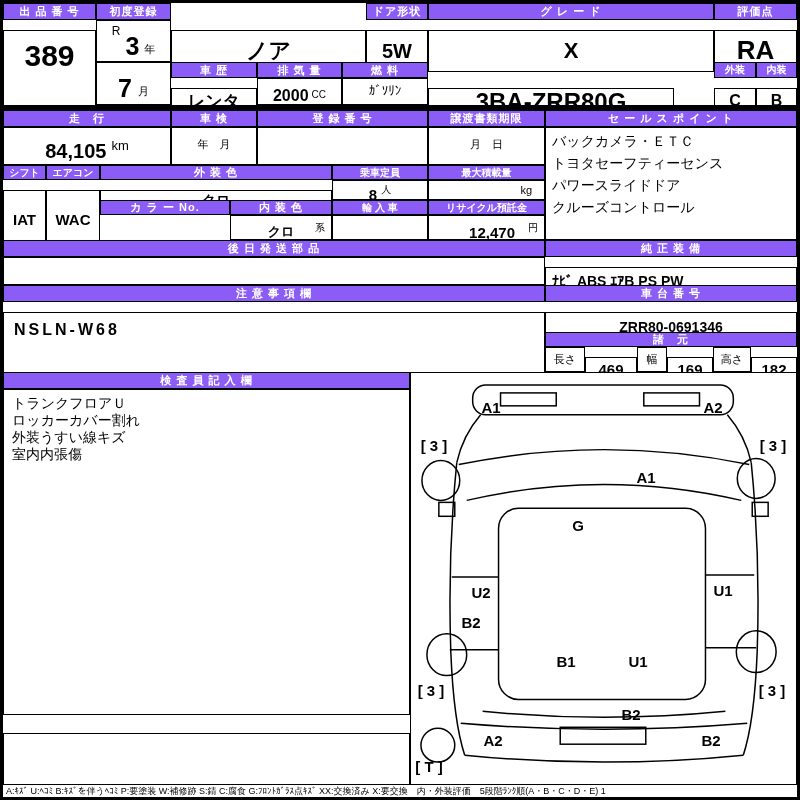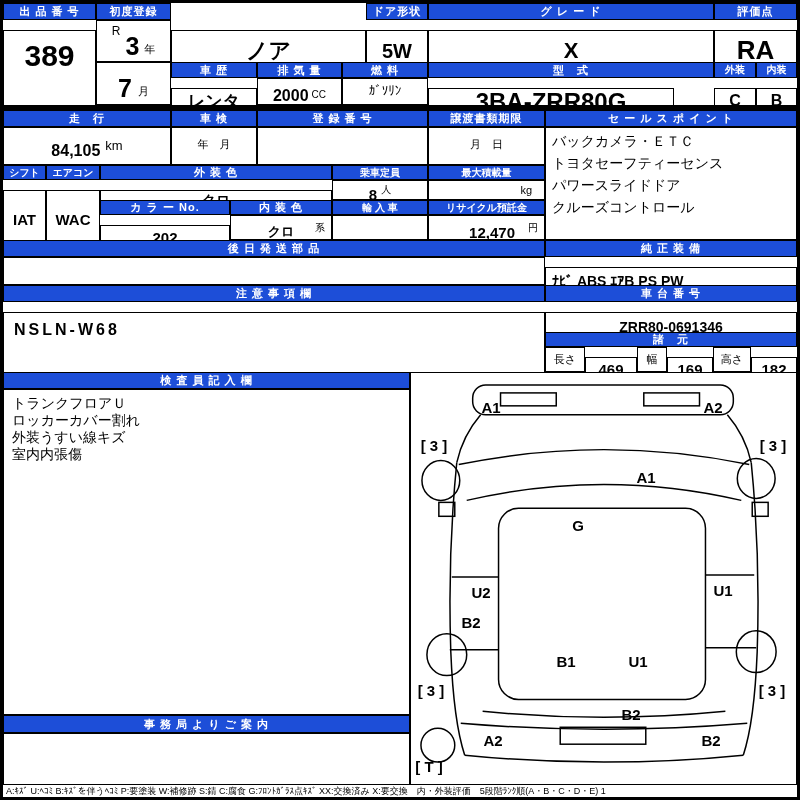--- a/index.html
+++ b/index.html
@@ -1,20 +1,20 @@
 <!DOCTYPE html>
 <html><head>
 <meta charset="utf-8">
 <style>
   html,body{margin:0;padding:0;width:800px;height:800px;background:#fff;
     font-family:"Liberation Sans","DejaVu Sans",sans-serif;color:#000;}
   #sheet{position:relative;width:800px;height:800px;background:#fff;overflow:hidden;}
   .c{position:absolute;box-sizing:border-box;border:1px solid #000;background:#fff;
      display:flex;align-items:center;justify-content:center;overflow:hidden;line-height:1.15;}
-  .h{background:#1d4ed8;color:#fff;font-size:11px;font-weight:bold;letter-spacing:1px;}
+  .h{background:#8b5cf6;color:#fff;font-size:11px;font-weight:bold;letter-spacing:1px;}
   .h10{font-size:10px;letter-spacing:0;}
   .b{font-weight:bold;margin-top:10px;}
   .list{flex-direction:column;align-items:flex-start;justify-content:flex-start;text-align:left;}
   .overlay{position:absolute;left:0;top:0;right:0;bottom:0;}
   .marker{position:absolute;transform:translate(-50%,-50%);font-weight:bold;font-size:15px;white-space:nowrap;}
   #frame{position:absolute;left:0;top:0;width:800px;height:800px;border:3px solid #000;
      box-sizing:border-box;pointer-events:none;}
   #legend{position:absolute;left:6px;top:785px;width:788px;height:11px;font-size:9px;
      white-space:nowrap;overflow:hidden;}
   svg{position:absolute;left:0;top:0;width:100%;height:100%;}
@@ -52,33 +52,32 @@
 
   <div class="c h" style="left:257px;top:62px;width:85px;height:16px">排 気 量</div>
   <div class="c" style="left:257px;top:78px;width:85px;height:27px;gap:3px">
     <span class="b" style="font-size:16px">2000</span>
     <span style="font-size:10px;align-self:flex-end;padding-bottom:4px">CC</span>
   </div>
 
   <div class="c h" style="left:342px;top:62px;width:86px;height:16px">燃 料</div>
   <div class="c" style="left:342px;top:78px;width:86px;height:27px;font-size:13px">ｶﾞｿﾘﾝ</div>
 
-  <div class="c h" style="left:428px;top:62px;width:286px;height:16px">型　式</div>
   <div class="c b" style="left:428px;top:78px;width:246px;height:27px;font-size:24px">3BA-ZRR80G</div>
 
   <div class="c h h10" style="left:714px;top:62px;width:42px;height:16px">外装</div>
   <div class="c h h10" style="left:756px;top:62px;width:41px;height:16px">内装</div>
   <div class="c b" style="left:714px;top:78px;width:42px;height:27px;font-size:16px">C</div>
   <div class="c b" style="left:756px;top:78px;width:41px;height:27px;font-size:16px">B</div>
 
   <div style="position:absolute;left:3px;top:105px;width:794px;height:5px;background:#000"></div>
 
   <div class="c h" style="left:3px;top:110px;width:168px;height:17px">走　行</div>
   <div class="c" style="left:3px;top:127px;width:168px;height:38px;gap:5px">
-    <span class="b" style="font-size:16px">84,105</span>
+    <span class="b" style="font-size:20px">84,105</span>
     <span style="font-size:13px">km</span>
   </div>
 
   <div class="c h" style="left:171px;top:110px;width:86px;height:17px">車 検</div>
   <div class="c" style="left:171px;top:127px;width:86px;height:38px;font-size:11px;align-items:flex-start;padding-top:10px">年　月</div>
 
   <div class="c h" style="left:257px;top:110px;width:171px;height:17px">登 録 番 号</div>
   <div class="c" style="left:257px;top:127px;width:171px;height:38px"></div>
 
   <div class="c h" style="left:428px;top:110px;width:117px;height:17px">譲渡書類期限</div>
@@ -103,21 +102,20 @@
   <div class="c h h10" style="left:332px;top:165px;width:96px;height:15px">乗車定員</div>
   <div class="c" style="left:332px;top:180px;width:96px;height:20px;gap:4px">
     <span class="b" style="font-size:15px">8</span>
     <span style="font-size:10px">人</span>
   </div>
 
   <div class="c h h10" style="left:428px;top:165px;width:117px;height:15px">最大積載量</div>
   <div class="c" style="left:428px;top:180px;width:117px;height:20px;justify-content:flex-end;padding-right:12px;font-size:11px">kg</div>
 
   <div class="c h" style="left:100px;top:200px;width:130px;height:15px">カ ラ ー No.</div>
-  <div class="c b" style="left:100px;top:215px;width:130px;height:25px;font-size:15px">202</div>
 
   <div class="c h" style="left:230px;top:200px;width:102px;height:15px">内 装 色</div>
   <div class="c" style="left:230px;top:215px;width:102px;height:25px">
     <span class="b" style="font-size:13px">クロ</span>
     <span style="position:absolute;right:6px;font-size:10px">系</span>
   </div>
 
   <div class="c h h10" style="left:332px;top:200px;width:96px;height:15px">輸 入 車</div>
   <div class="c" style="left:332px;top:215px;width:96px;height:25px"></div>
 
@@ -147,21 +145,20 @@
   <div class="c" style="left:713px;top:347px;width:38px;height:25px;font-size:11px">高さ</div>
   <div class="c b" style="left:751px;top:347px;width:46px;height:25px;font-size:15px">182</div>
 
   <div class="c h" style="left:3px;top:372px;width:407px;height:17px">検 査 員 記 入 欄</div>
   <div class="c list" style="left:3px;top:389px;width:407px;height:326px;font-size:14px;line-height:17px;padding:5px 8px">
       <div>トランクフロアＵ</div>
       <div>ロッカーカバー割れ</div>
       <div>外装うすい線キズ</div>
       <div>室内内張傷</div>
     </div>
-  <div class="c h" style="left:3px;top:715px;width:407px;height:18px">事 務 局 よ り ご 案 内</div>
   <div class="c" style="left:3px;top:733px;width:407px;height:52px"></div>
 
   <div class="c" style="left:410px;top:372px;width:387px;height:413px">
     <svg viewBox="0 0 387 413" preserveAspectRatio="none">
       <g stroke="#000" stroke-width="1.5" fill="#fff">
         <ellipse cx="30" cy="108" rx="19" ry="20"></ellipse>
         <ellipse cx="347" cy="106" rx="19" ry="20"></ellipse>
         <ellipse cx="36" cy="283" rx="20" ry="21"></ellipse>
         <ellipse cx="347" cy="280" rx="20" ry="21"></ellipse>
         <circle cx="27" cy="374" r="17"></circle>

